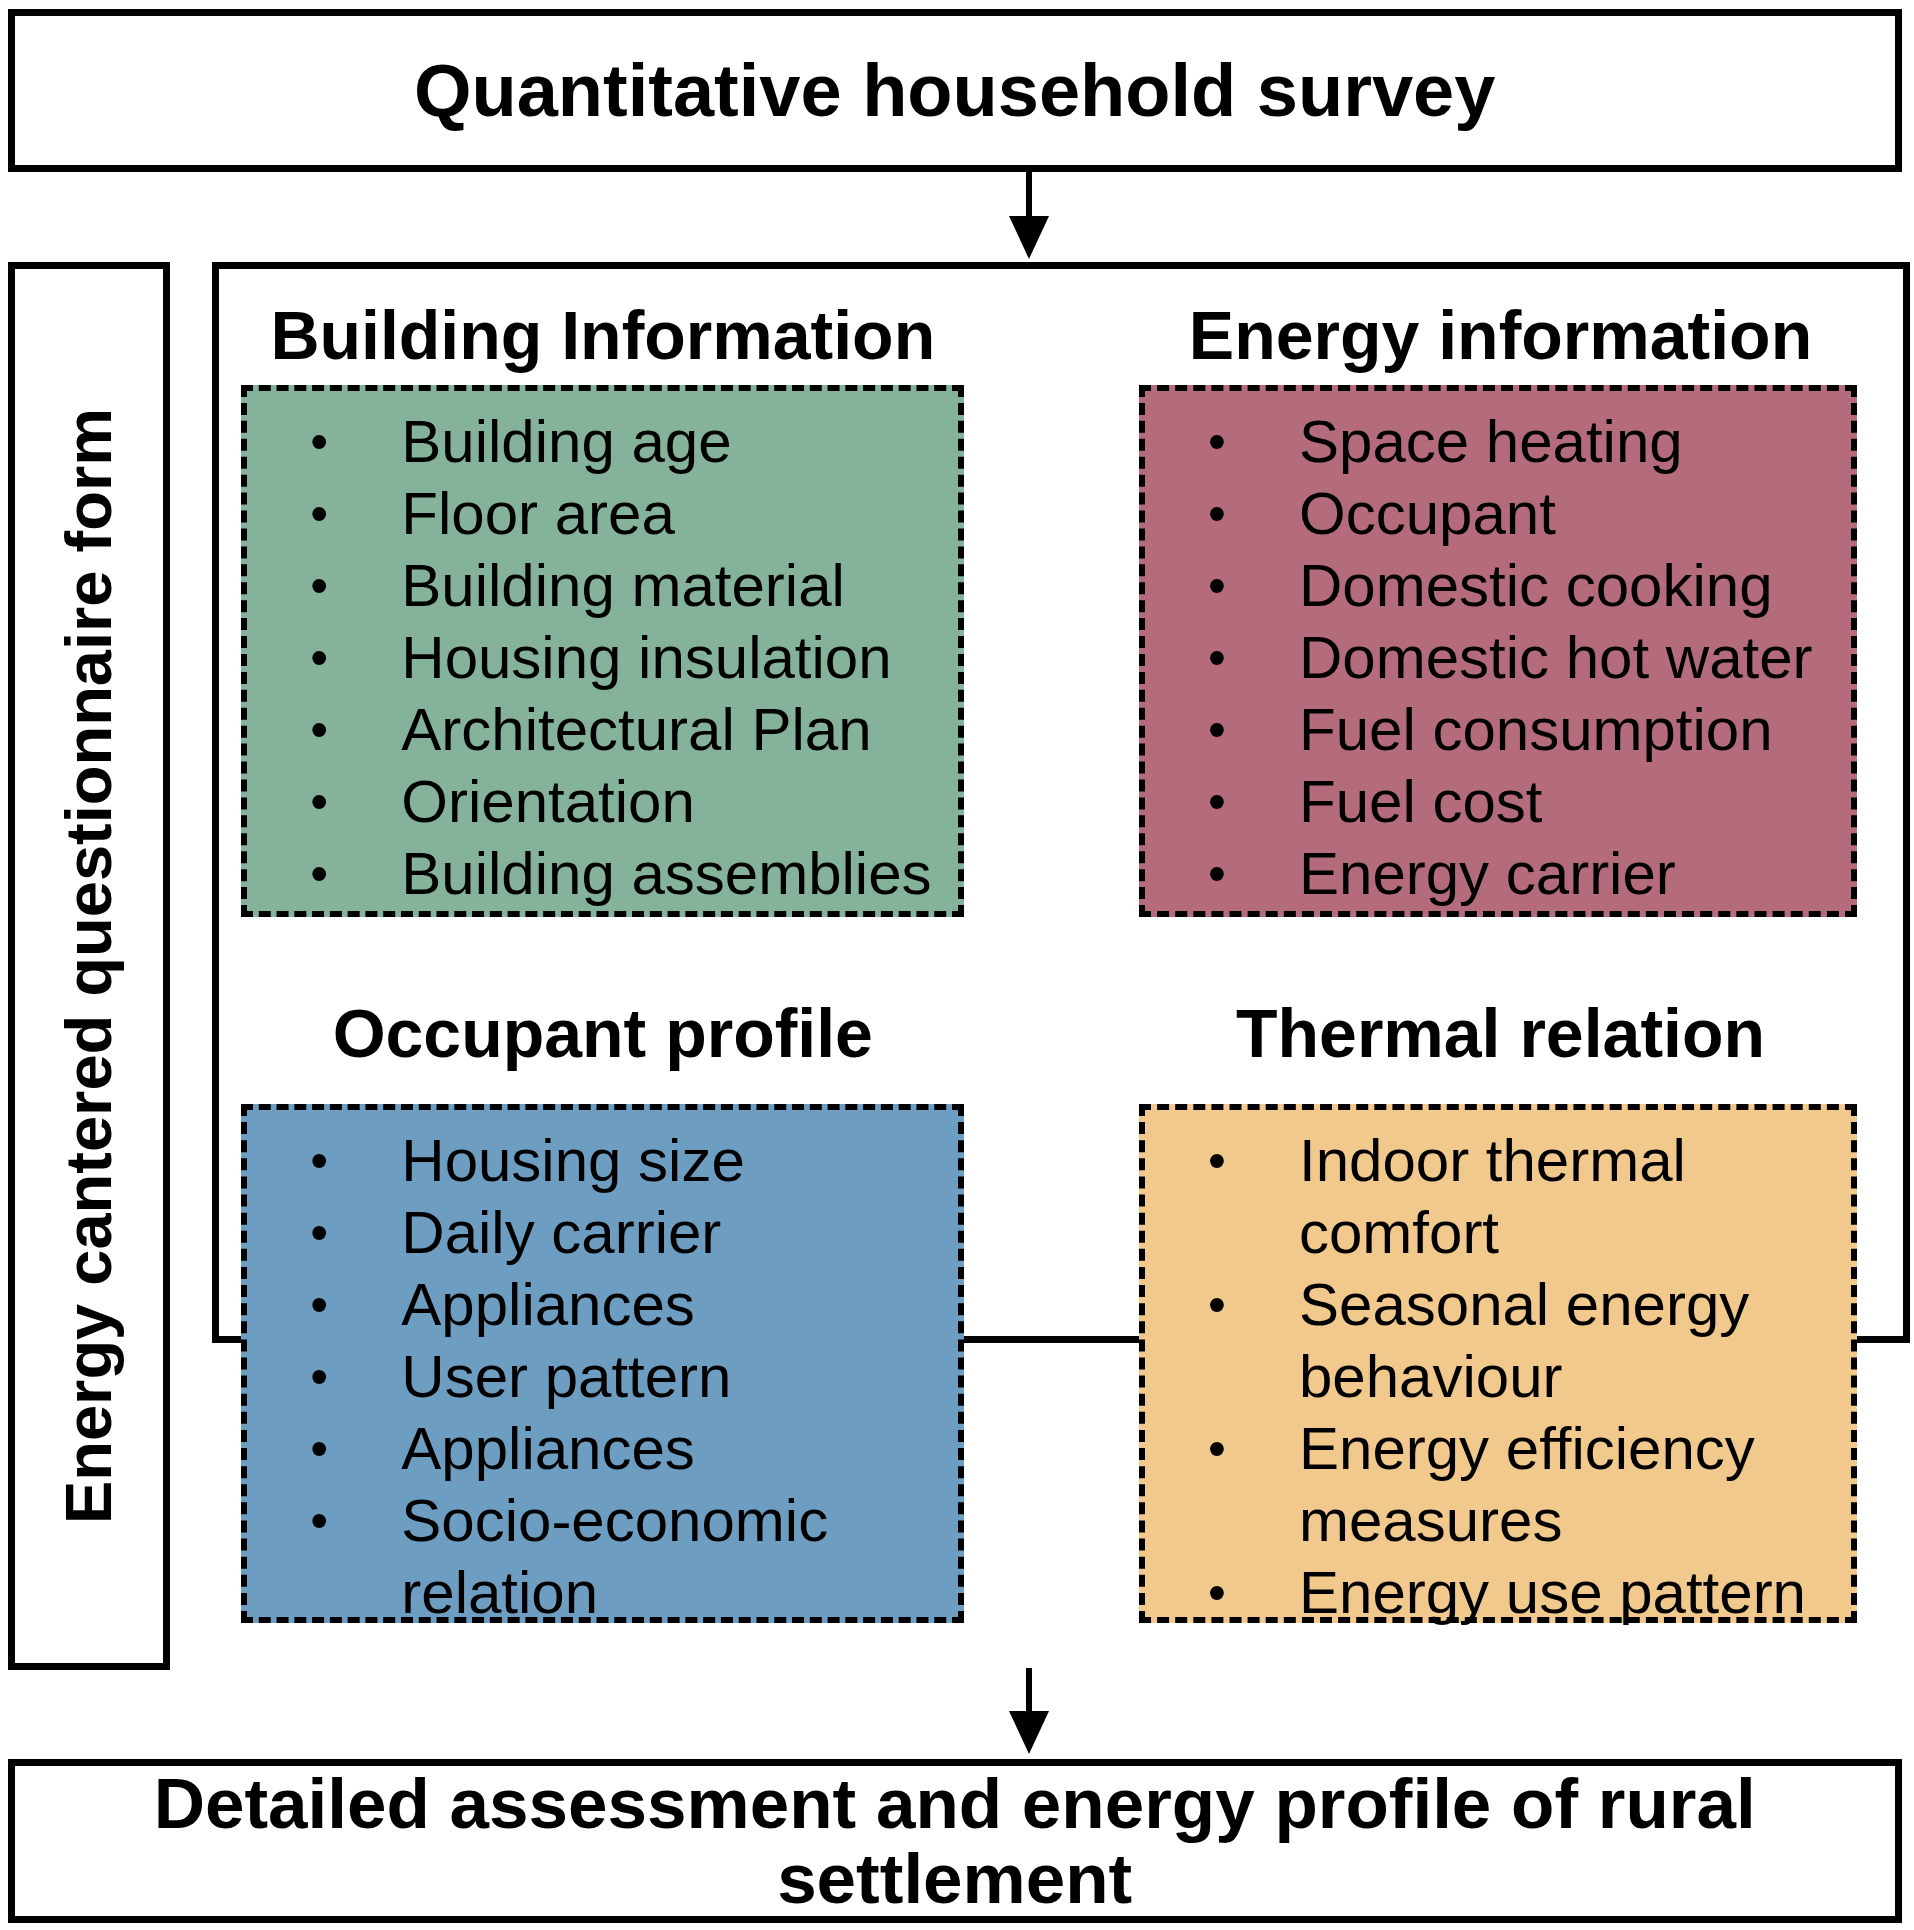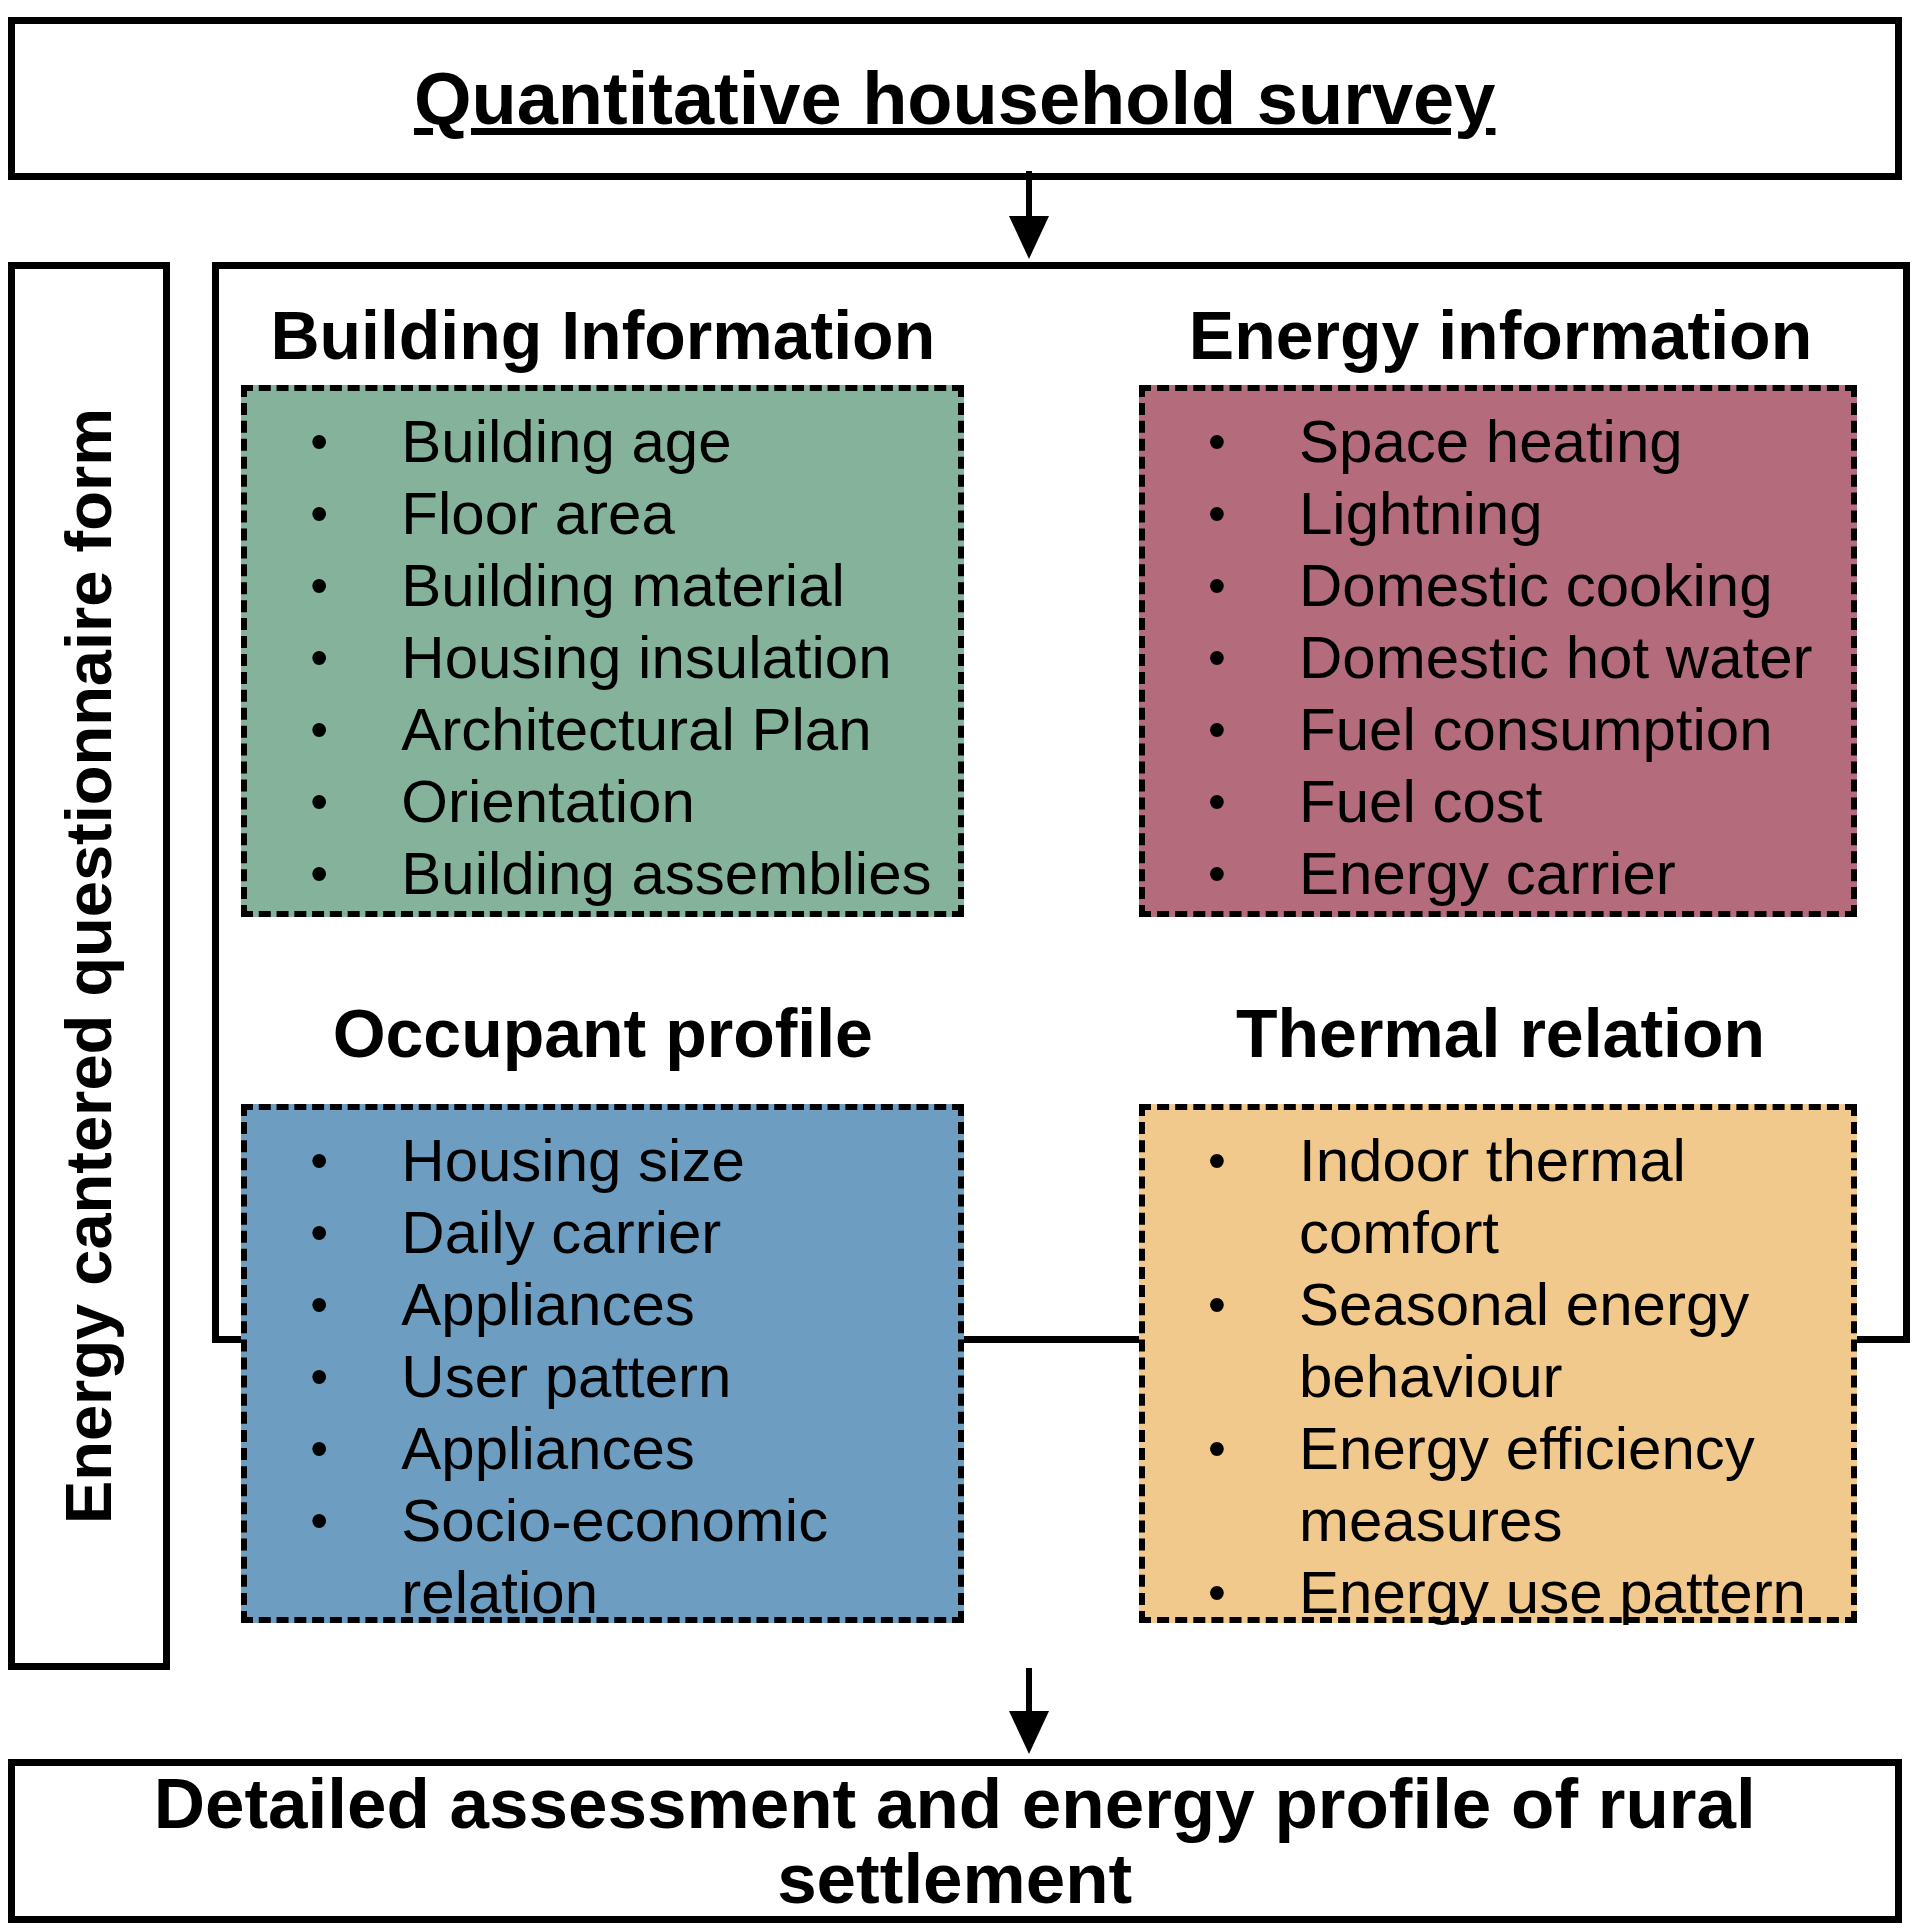--- a/index.html
+++ b/index.html
@@ -25,21 +25,21 @@
     justify-content: center;
   }
   .banner-label {
     font-size: 74px;
     font-weight: bold;
     color: #000000;
     text-align: center;
     line-height: 1.05;
     white-space: pre-line;
   }
-  #top-box    { left: 7.7px;  top: 17px;   width: 1894px; height: 163px; text-decoration: underline; }
+  #top-box    { left: 7.7px;  top: 9px;   width: 1894px; height: 163px; }
   #bottom-box { left: 7.7px;  top: 1759px; width: 1894px; height: 164px; }
   #bottom-box .banner-label { font-size: 71px; line-height: 1.06; }
 
   #sidebar { left: 7.7px; top: 262px; width: 162px; height: 1408px; }
   #sidebar .banner-label {
     font-size: 65px;
     writing-mode: vertical-rl;
     transform: rotate(180deg);
     white-space: nowrap;
   }
@@ -169,21 +169,21 @@
 
     <div class="quad-title col-right row1-title">Energy information</div>
 
     <div class="list-box col-right row1-box" style="background-color: rgb(180, 108, 125);">
       <div class="li">
         <span class="dot">•</span>
         <span class="txt">Space heating</span>
       </div>
       <div class="li">
         <span class="dot">•</span>
-        <span class="txt">Lightning</span>
+        <span class="txt">Occupant</span>
       </div>
       <div class="li">
         <span class="dot">•</span>
         <span class="txt">Domestic cooking</span>
       </div>
       <div class="li">
         <span class="dot">•</span>
         <span class="txt">Domestic hot water</span>
       </div>
       <div class="li">

